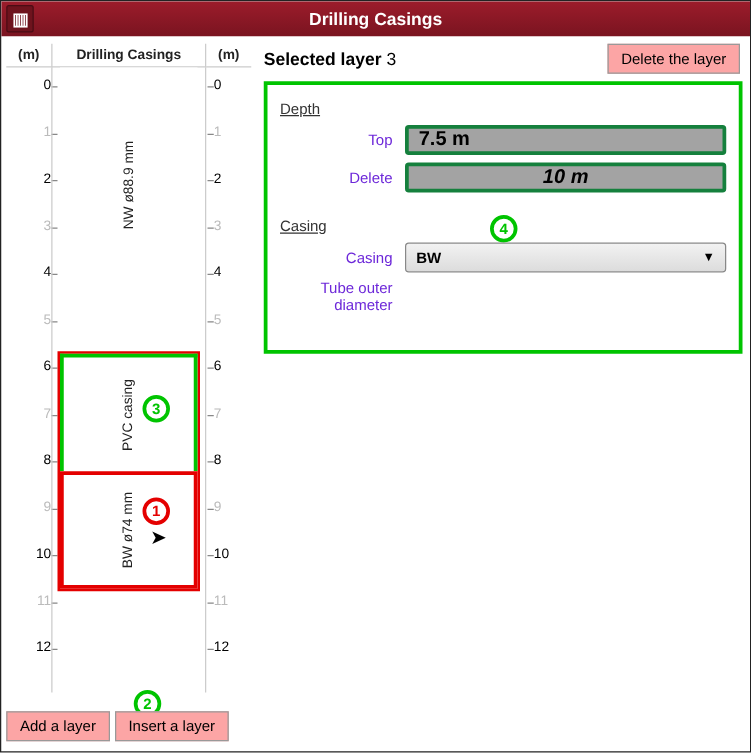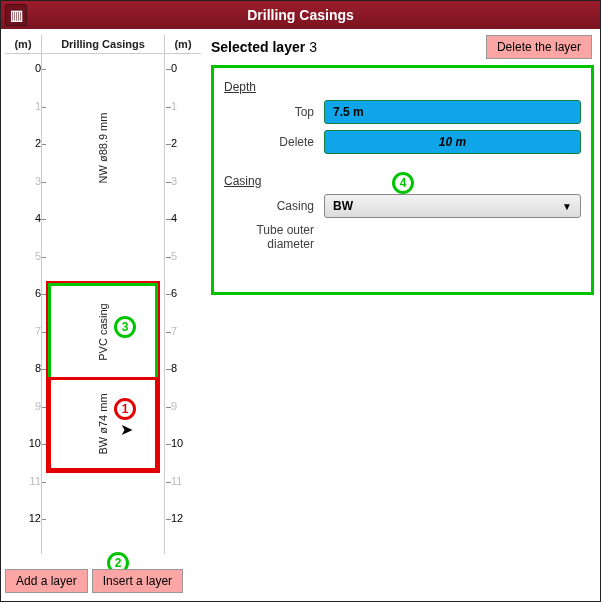--- a/index.html
+++ b/index.html
@@ -100,30 +100,30 @@
   
   .right-panel {
     position:absolute;
     left: 210px; top: 6px; right: 6px;
   }
   .top-row { display:flex; justify-content:space-between; align-items:center; gap:8px; margin-bottom:6px; padding-right:2px;}
   .sel-layer-label { font-weight:bold; font-size:14px; display:flex; align-items:center; gap:4px;}
   .sel-layer-label .num { font-weight:normal; }
   .form-box {
     border:3px solid #00c400;
-    padding: 8px 10px 34px 10px;
+    padding: 8px 10px 22px 10px;
     position:relative;
   }
   .section-title { font-size:12px; text-decoration:underline; color:#333; margin:4px 0 6px 0;}
   .field-row { display:flex; align-items:center; margin:6px 0; }
-  .field-row label { width:100px; text-align:right; padding-right:10px; font-size:12px; color:#404040;}
+  .field-row label { width:100px; text-align:right; padding-right:10px; font-size:12px; color:#6d28d9;}
   .field-row label.two-line { line-height:1.15; }
   .txt-input {
-    flex:1; height:24px; border:1px solid #15803d; border-radius:3px;
-    padding:0 8px; font-size:12px; font-weight:bold; background:#0ea5e9;
+    flex:1; height:24px; border:3px solid #15803d; border-radius:3px;
+    padding:0 8px; font-size:16px; font-weight:bold; background:#a3a3a3;
   }
   .txt-input.center { text-align:center;font-style:italic; }
   .select {
     flex:1; height:24px; border:1px solid #888; border-radius:3px;
     background: linear-gradient(#f2f2f2,#dcdcdc);
     padding:0 8px; font-size:12px; font-weight:bold;
     position:relative; display:flex; align-items:center; cursor:pointer;
   }
   .select .caret { position:absolute; right:8px; font-size:10px;}
 </style>

